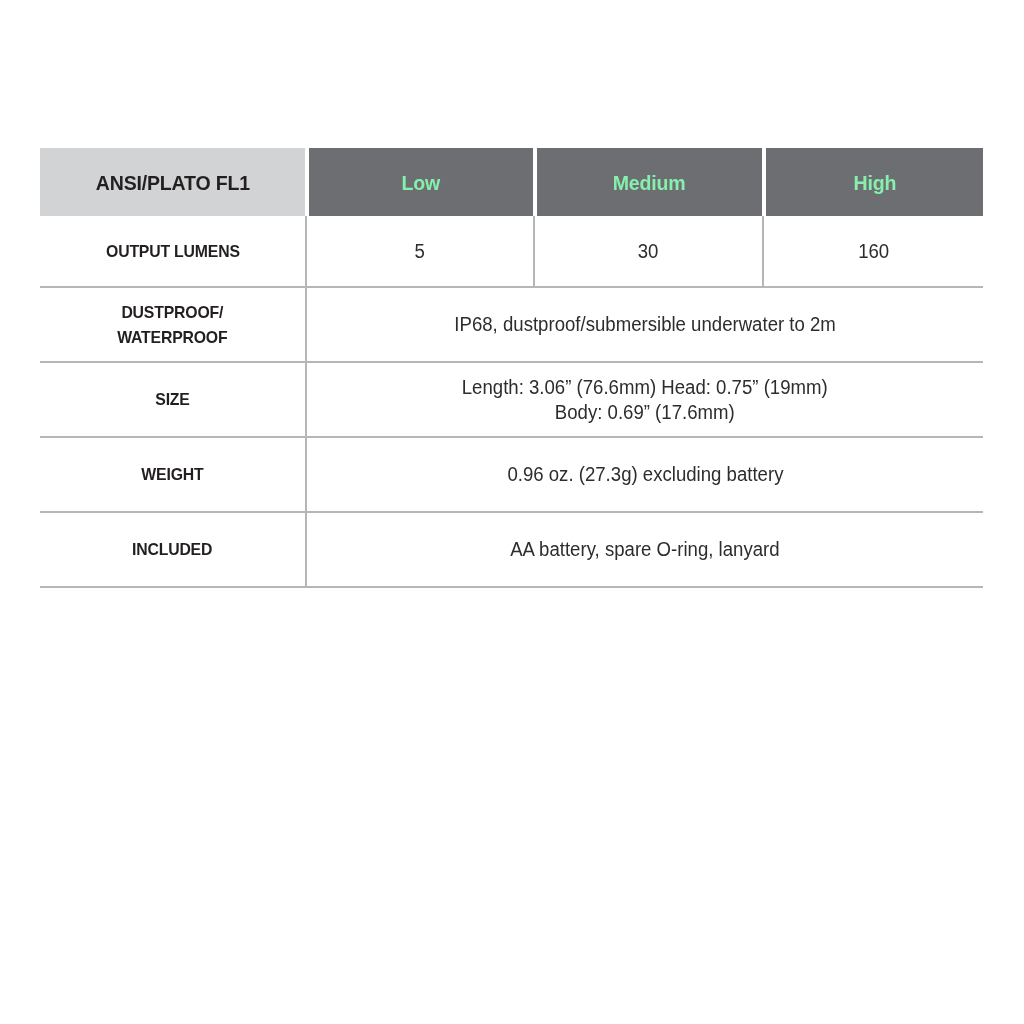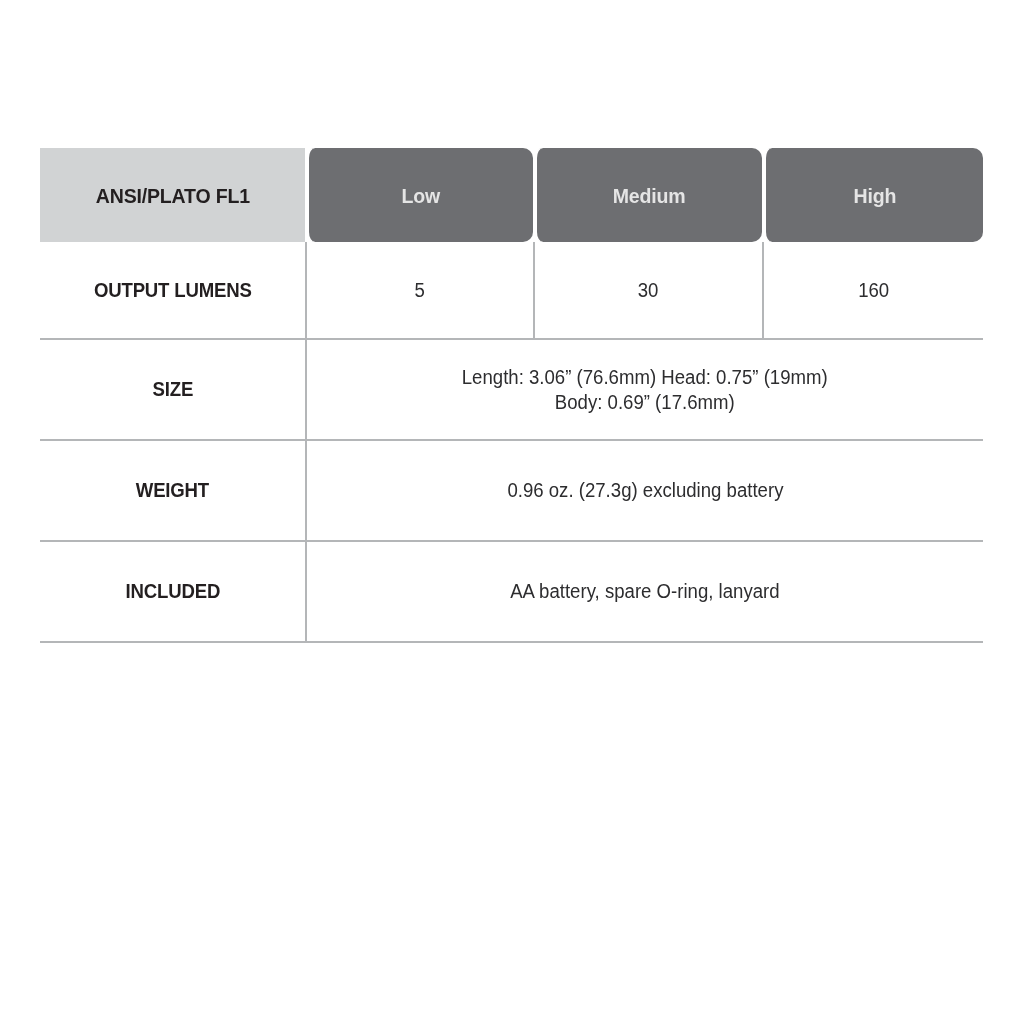--- a/index.html
+++ b/index.html
@@ -6,28 +6,28 @@
   body{
     width:1024px;height:1024px;background:#ffffff;
     font-family:"Liberation Sans",sans-serif;
     -webkit-font-smoothing:antialiased;
   }
   .page{position:relative;width:1024px;height:1024px;background:#ffffff;overflow:hidden;}
   table.spec{
     position:absolute;left:40px;top:148px;width:943px;
     border-collapse:separate;border-spacing:0;table-layout:fixed;
   }
-  td,th{padding:13px;margin:0;vertical-align:middle;text-align:center;}
+  td,th{padding:0;margin:0;vertical-align:middle;text-align:center;}
   
   th{height:68px;font-weight:bold;font-size:21px;letter-spacing:-0.2px;}
   th.hlabel{background:#d1d3d4;color:#231f20;}
-  th.hval{background:#6d6e71;color:#e5e5e5;border-left:4px solid #ffffff;border-radius:10px;}
+  th.hval{background:#6d6e71;color:#86efac;border-left:4px solid #ffffff;}
   
   td{height:73px;font-size:20px;color:#2d2d2f;border-bottom:2px solid #b4b6b8;}
-  td.lbl{font-weight:bold;color:#231f20;font-size:20px;letter-spacing:-0.2px;}
+  td.lbl{font-weight:bold;color:#231f20;font-size:17px;letter-spacing:-0.2px;}
   td.vline{border-left:2px solid #b4b6b8;}
   .cnd{display:inline-block;transform:scaleX(0.93);white-space:nowrap;line-height:25px;}
   .row-first td{height:70px;}
 </style>
 </head>
 <body>
 
 <div class="page">
   <table class="spec">
     <colgroup>
@@ -66,20 +66,28 @@
       </td>
       <td class="vline">
         <span class="cnd">160</span>
       </td>
     </tr>
 
 
 
 
 
+    <tr>
+      <td class="lbl" colspan="2">
+        <span class="cnd"><span>DUSTPROOF/</span><br><span>WATERPROOF</span></span>
+      </td>
+      <td class="vline" colspan="3">
+        <span class="cnd">IP68, dustproof/submersible underwater to 2m</span>
+      </td>
+    </tr>
 
     <tr>
       <td class="lbl" colspan="2">
         <span class="cnd">SIZE</span>
       </td>
       <td class="vline" colspan="3">
         <span class="cnd"><span>Length: 3.06” (76.6mm) Head: 0.75” (19mm)</span><br><span>Body: 0.69” (17.6mm)</span></span>
       </td>
     </tr>
 

